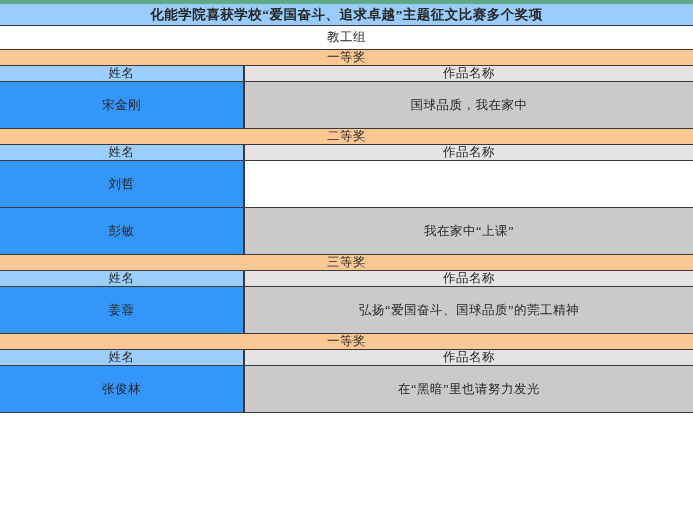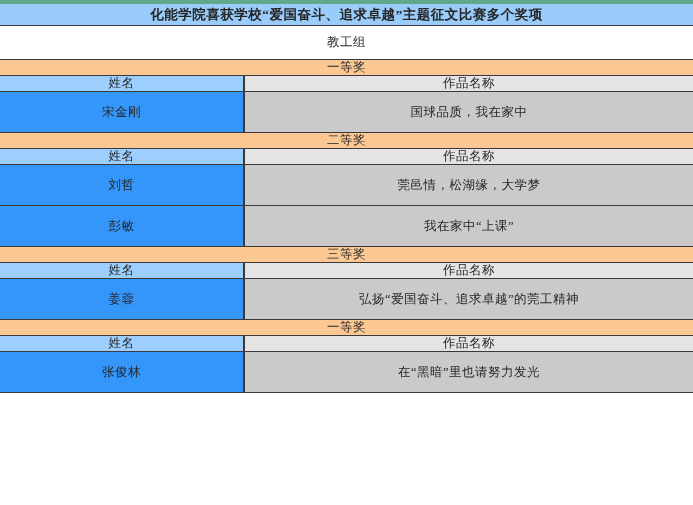--- a/index.html
+++ b/index.html
@@ -25,25 +25,25 @@
     box-sizing: border-box;
     font-size: 12.5px;
     letter-spacing: 0.5px;
   }
   .header-row {
     height: 22px;
     background: var(--title-bg, #99CCFA);
     font-weight: bold;
     font-size: 13.5px;
   }
-  .group-row  { height: 34px; background: var(--group-bg, #ffffff); }
+  .group-row  { height: 24px; background: var(--group-bg, #ffffff); }
   .award-row  { height: 16px; background: var(--tier-bg, #FBC893); }
   .cols { padding: 0; justify-content: stretch; align-items: stretch; }
   .colhdr-row { height: 16px; }
-  .entry-row  { height: 41px; }
+  .entry-row  { height: 47px; }
   .cell {
     display: flex;
     align-items: center;
     justify-content: center;
     box-sizing: border-box;
   }
   .cell-left {
     width: 245px;
     flex: 0 0 245px;
     border-right: 2px solid var(--border, #3B393C);
@@ -94,23 +94,20 @@
             <span>姓名</span>
           </div>
           <div class="cell cell-right">
             <span>作品名称</span>
           </div>
         </div>
         <div class="row cols entry-row">
           <div class="cell cell-left">
             <span>刘哲</span>
           </div>
-          <div class="cell cell-right">
-            <span>莞邑情，松湖缘，大学梦</span>
-          </div>
         </div>
         <div class="row cols entry-row">
           <div class="cell cell-left">
             <span>彭敏</span>
           </div>
           <div class="cell cell-right">
             <span>我在家中“上课”</span>
           </div>
         </div>
         <div class="row award-row">
@@ -122,21 +119,21 @@
           </div>
           <div class="cell cell-right">
             <span>作品名称</span>
           </div>
         </div>
         <div class="row cols entry-row">
           <div class="cell cell-left">
             <span>姜蓉</span>
           </div>
           <div class="cell cell-right">
-            <span>弘扬“爱国奋斗、追求卓越”的莞工精神</span>
+            <span>弘扬“爱国奋斗、国球品质”的莞工精神</span>
           </div>
         </div>
         <div class="row award-row">
           <span>一等奖</span>
         </div>
         <div class="row cols colhdr-row">
           <div class="cell cell-left">
             <span>姓名</span>
           </div>
           <div class="cell cell-right">

